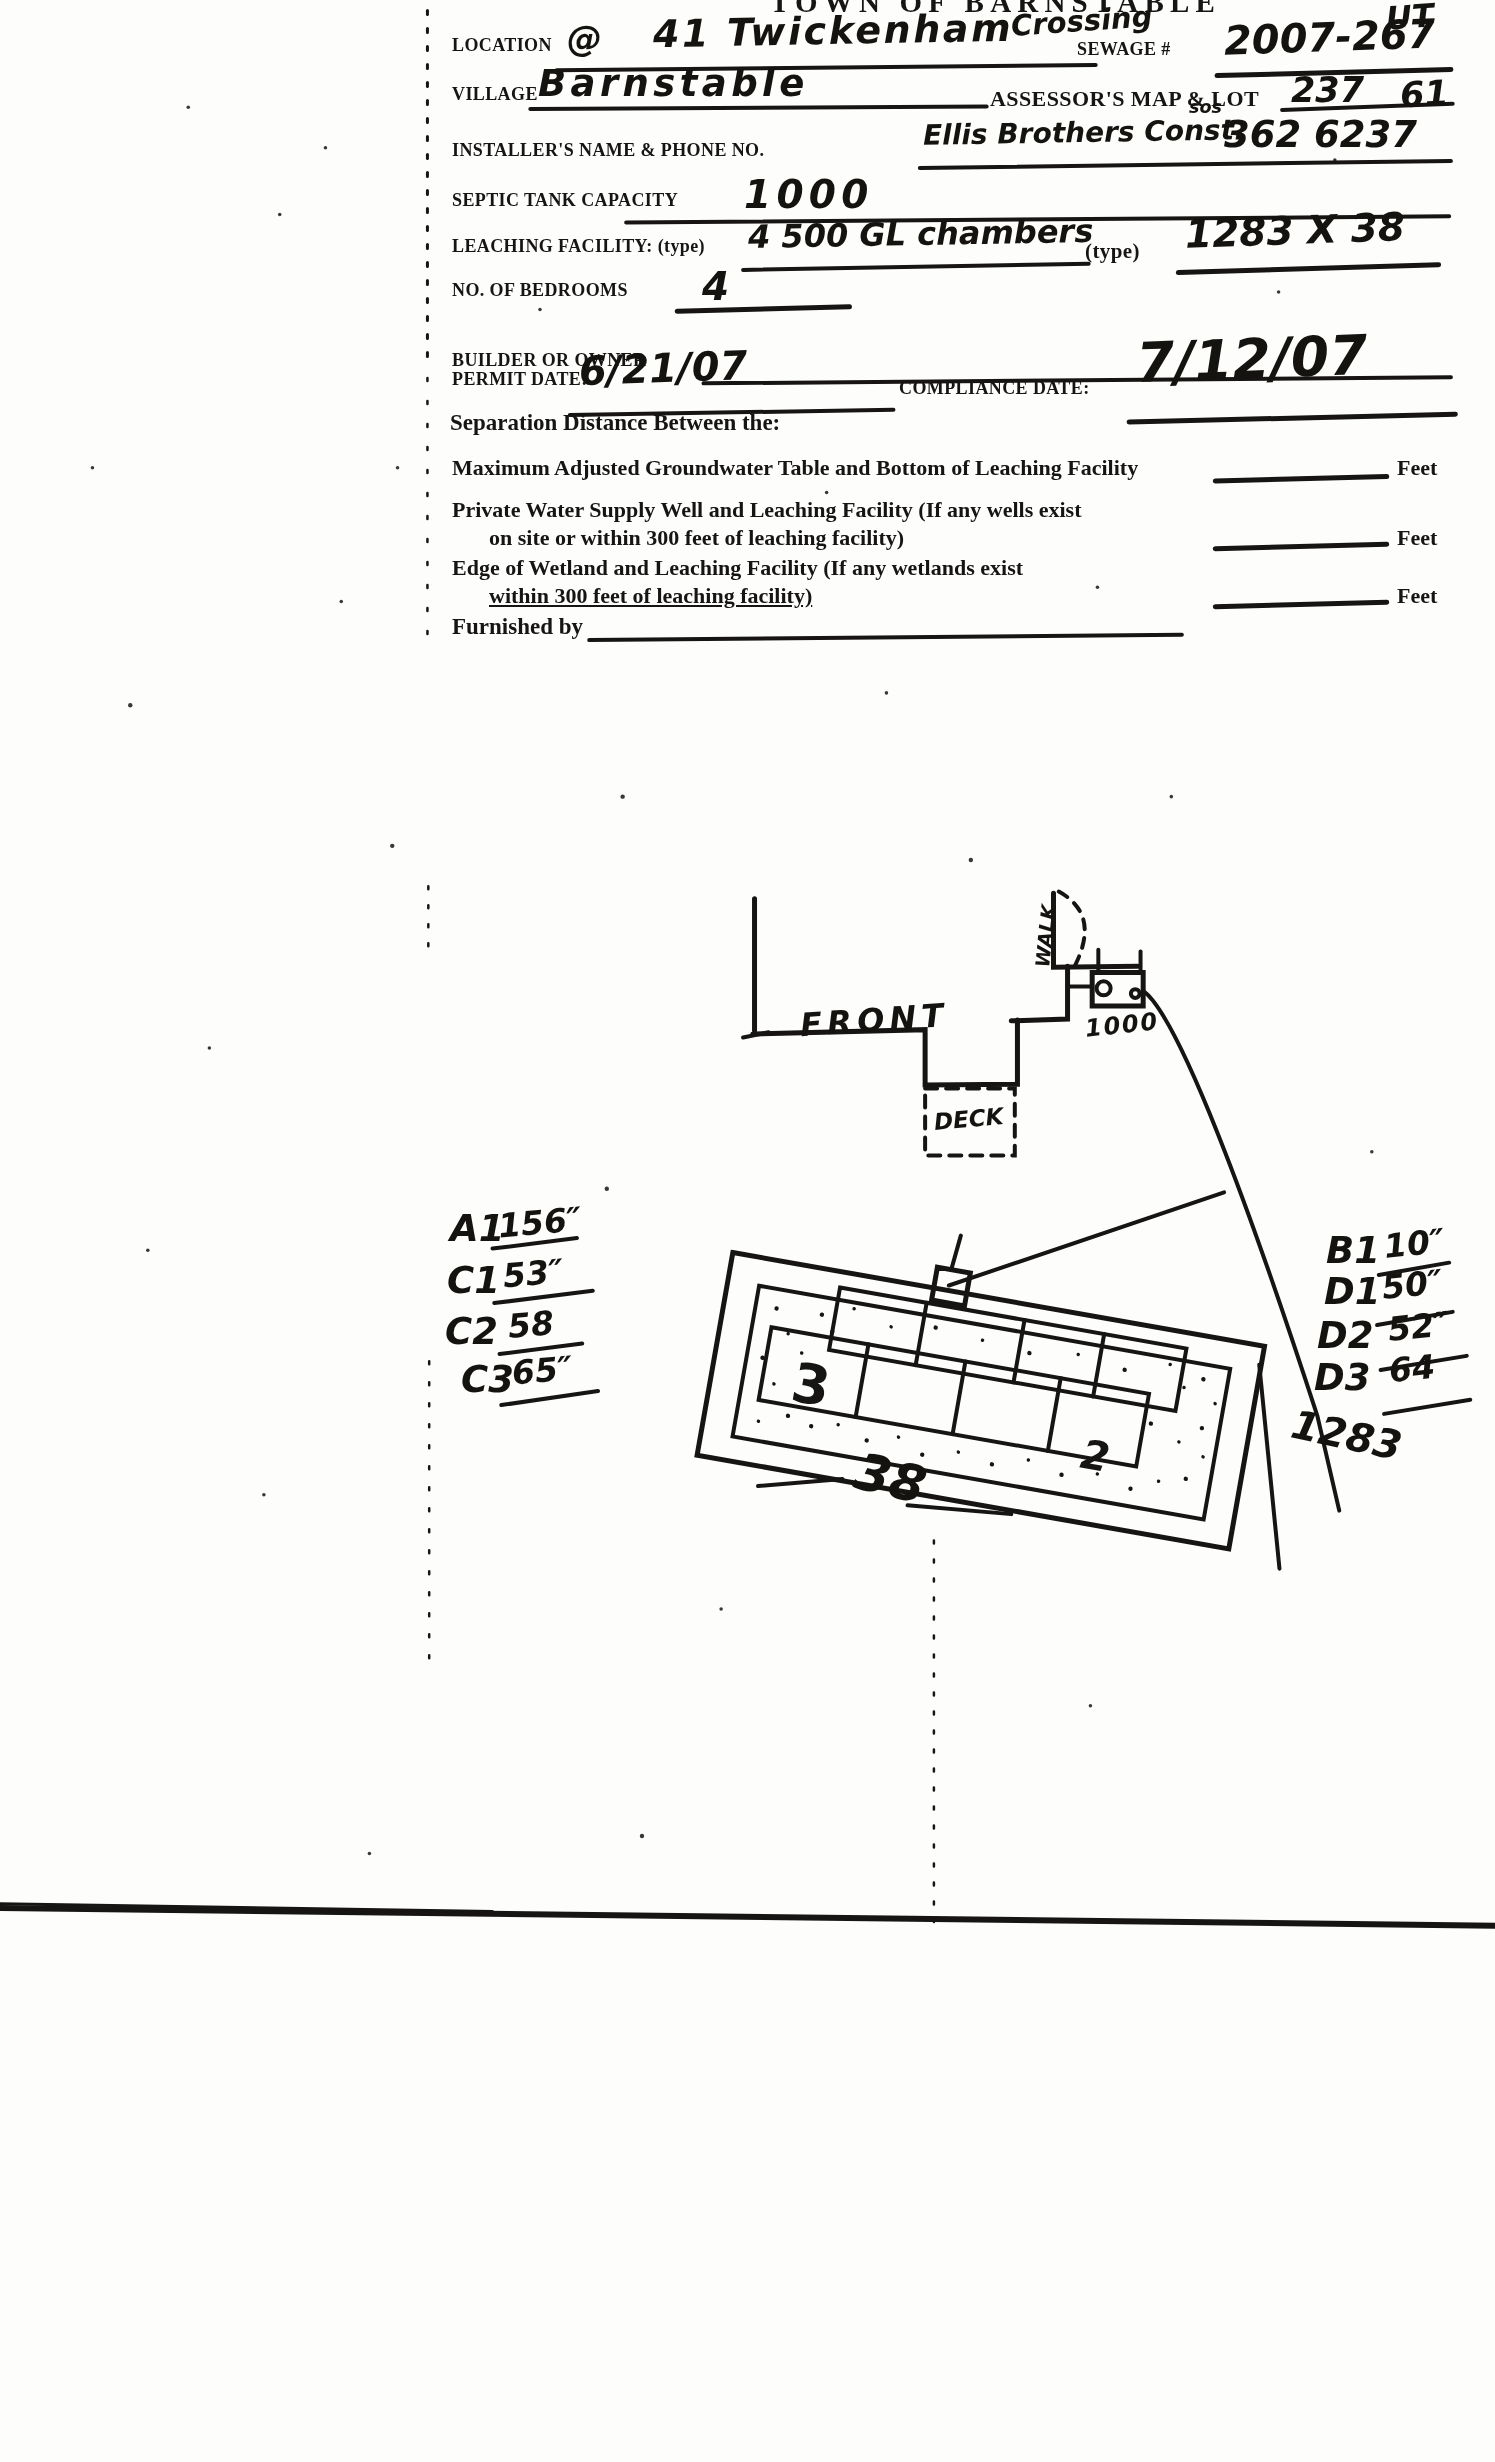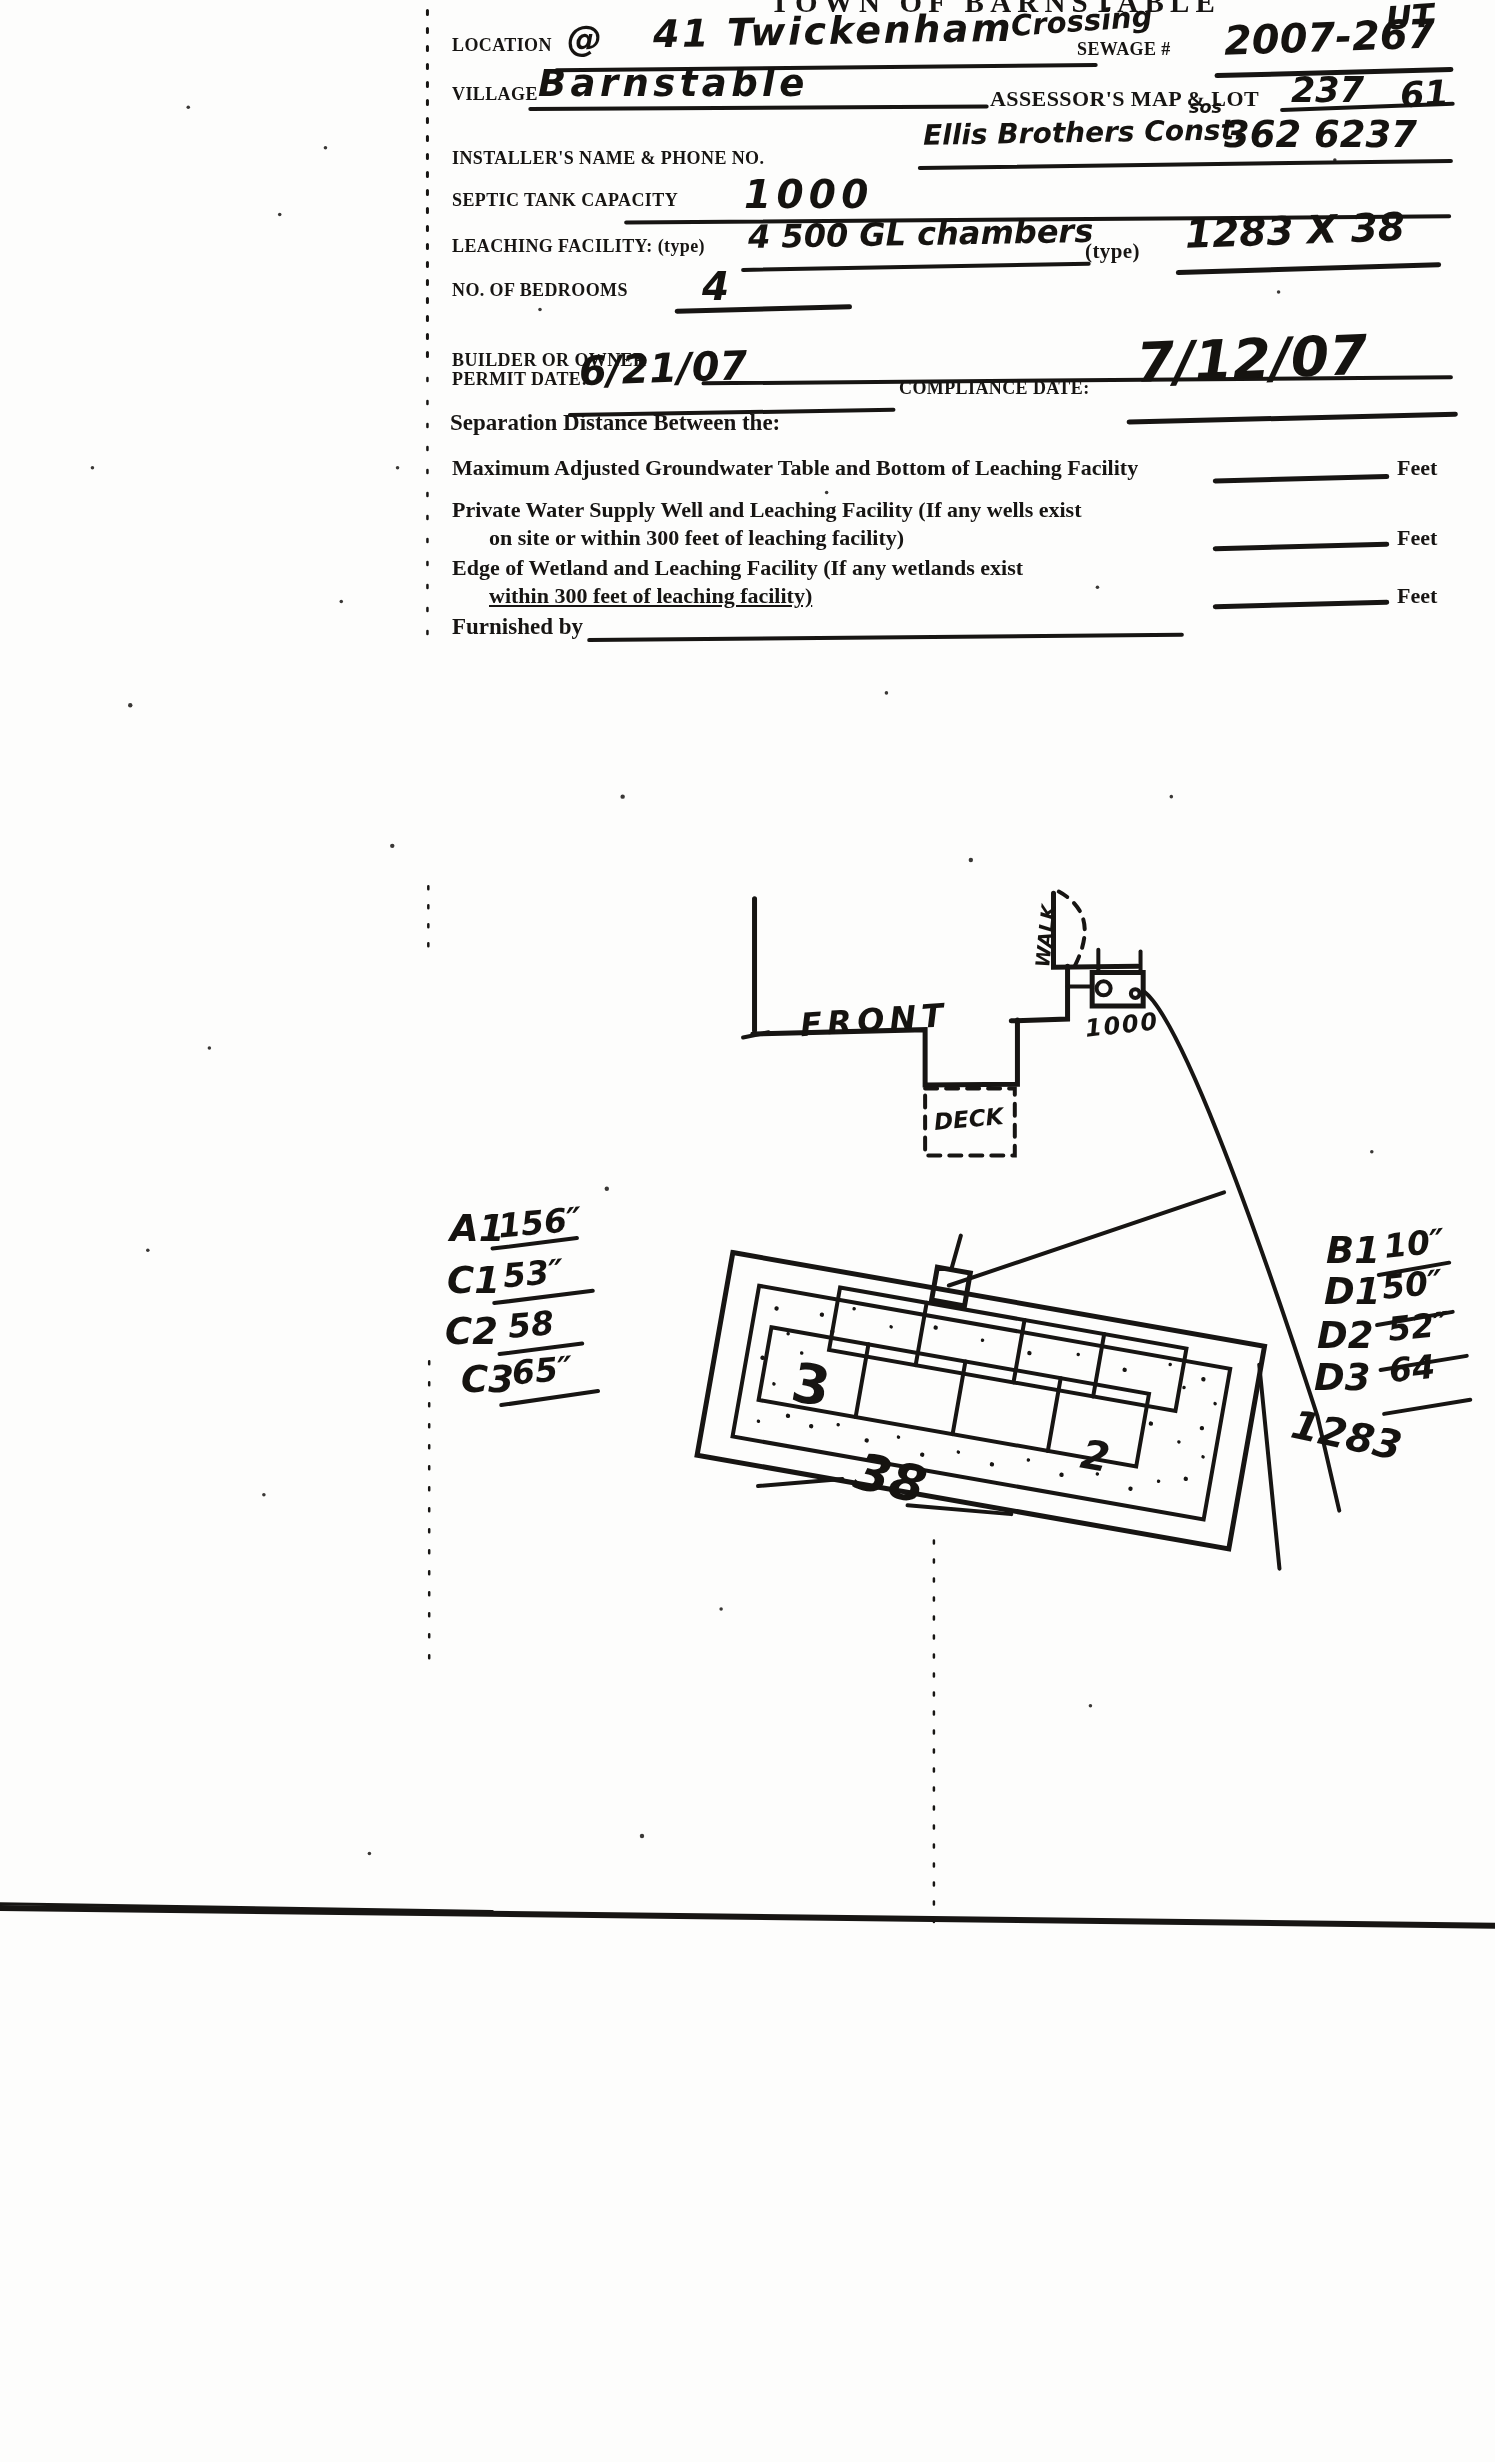--- a/index.html
+++ b/index.html
@@ -175,21 +175,21 @@
     </g>
   </svg>
 
   <div class="abs hd" style="left:770px;top:-14px;font-size:29px;letter-spacing:6.2px;">TOWN OF BARNSTABLE</div>
   <div class="abs hw" style="left:1386px;top:-1.8px;font-size:32px;transform:rotate(-4deg);">UT</div>
 
   <div class="abs lbl" style="left:452px;top:35px;">LOCATION</div>
   <div class="abs lbl" style="left:1077px;top:39px;">SEWAGE #</div>
   <div class="abs lbl" style="left:452px;top:84px;">VILLAGE</div>
   <div class="abs lbl" style="left:990px;top:86px;font-size:22px;">ASSESSOR'S MAP &amp; LOT</div>
-  <div class="abs lbl" style="left:452px;top:148px;">INSTALLER'S NAME &amp; PHONE NO.</div>
+  <div class="abs lbl" style="left:452px;top:140px;">INSTALLER'S NAME &amp; PHONE NO.</div>
   <div class="abs lbl" style="left:452px;top:190px;">SEPTIC TANK CAPACITY</div>
   <div class="abs lbl" style="left:452px;top:236px;">LEACHING FACILITY: (type)</div>
   <div class="abs lbl" style="left:1085px;top:239px;font-size:21px;">(type)</div>
   <div class="abs lbl" style="left:452px;top:280px;">NO. OF BEDROOMS</div>
   <div class="abs lbl" style="left:452px;top:350px;">BUILDER OR OWNER</div>
   <div class="abs lbl" style="left:452px;top:369px;">PERMIT DATE:</div>
   <div class="abs lbl" style="left:899px;top:378px;">COMPLIANCE DATE:</div>
 
   <div class="abs hw" style="left:567px;top:19.3px;font-size:35px;">@</div>
   <div class="abs hw" style="left:653px;top:8.8px;font-size:38px;letter-spacing:2.6px;transform:rotate(-1deg);">41 Twickenham</div>

